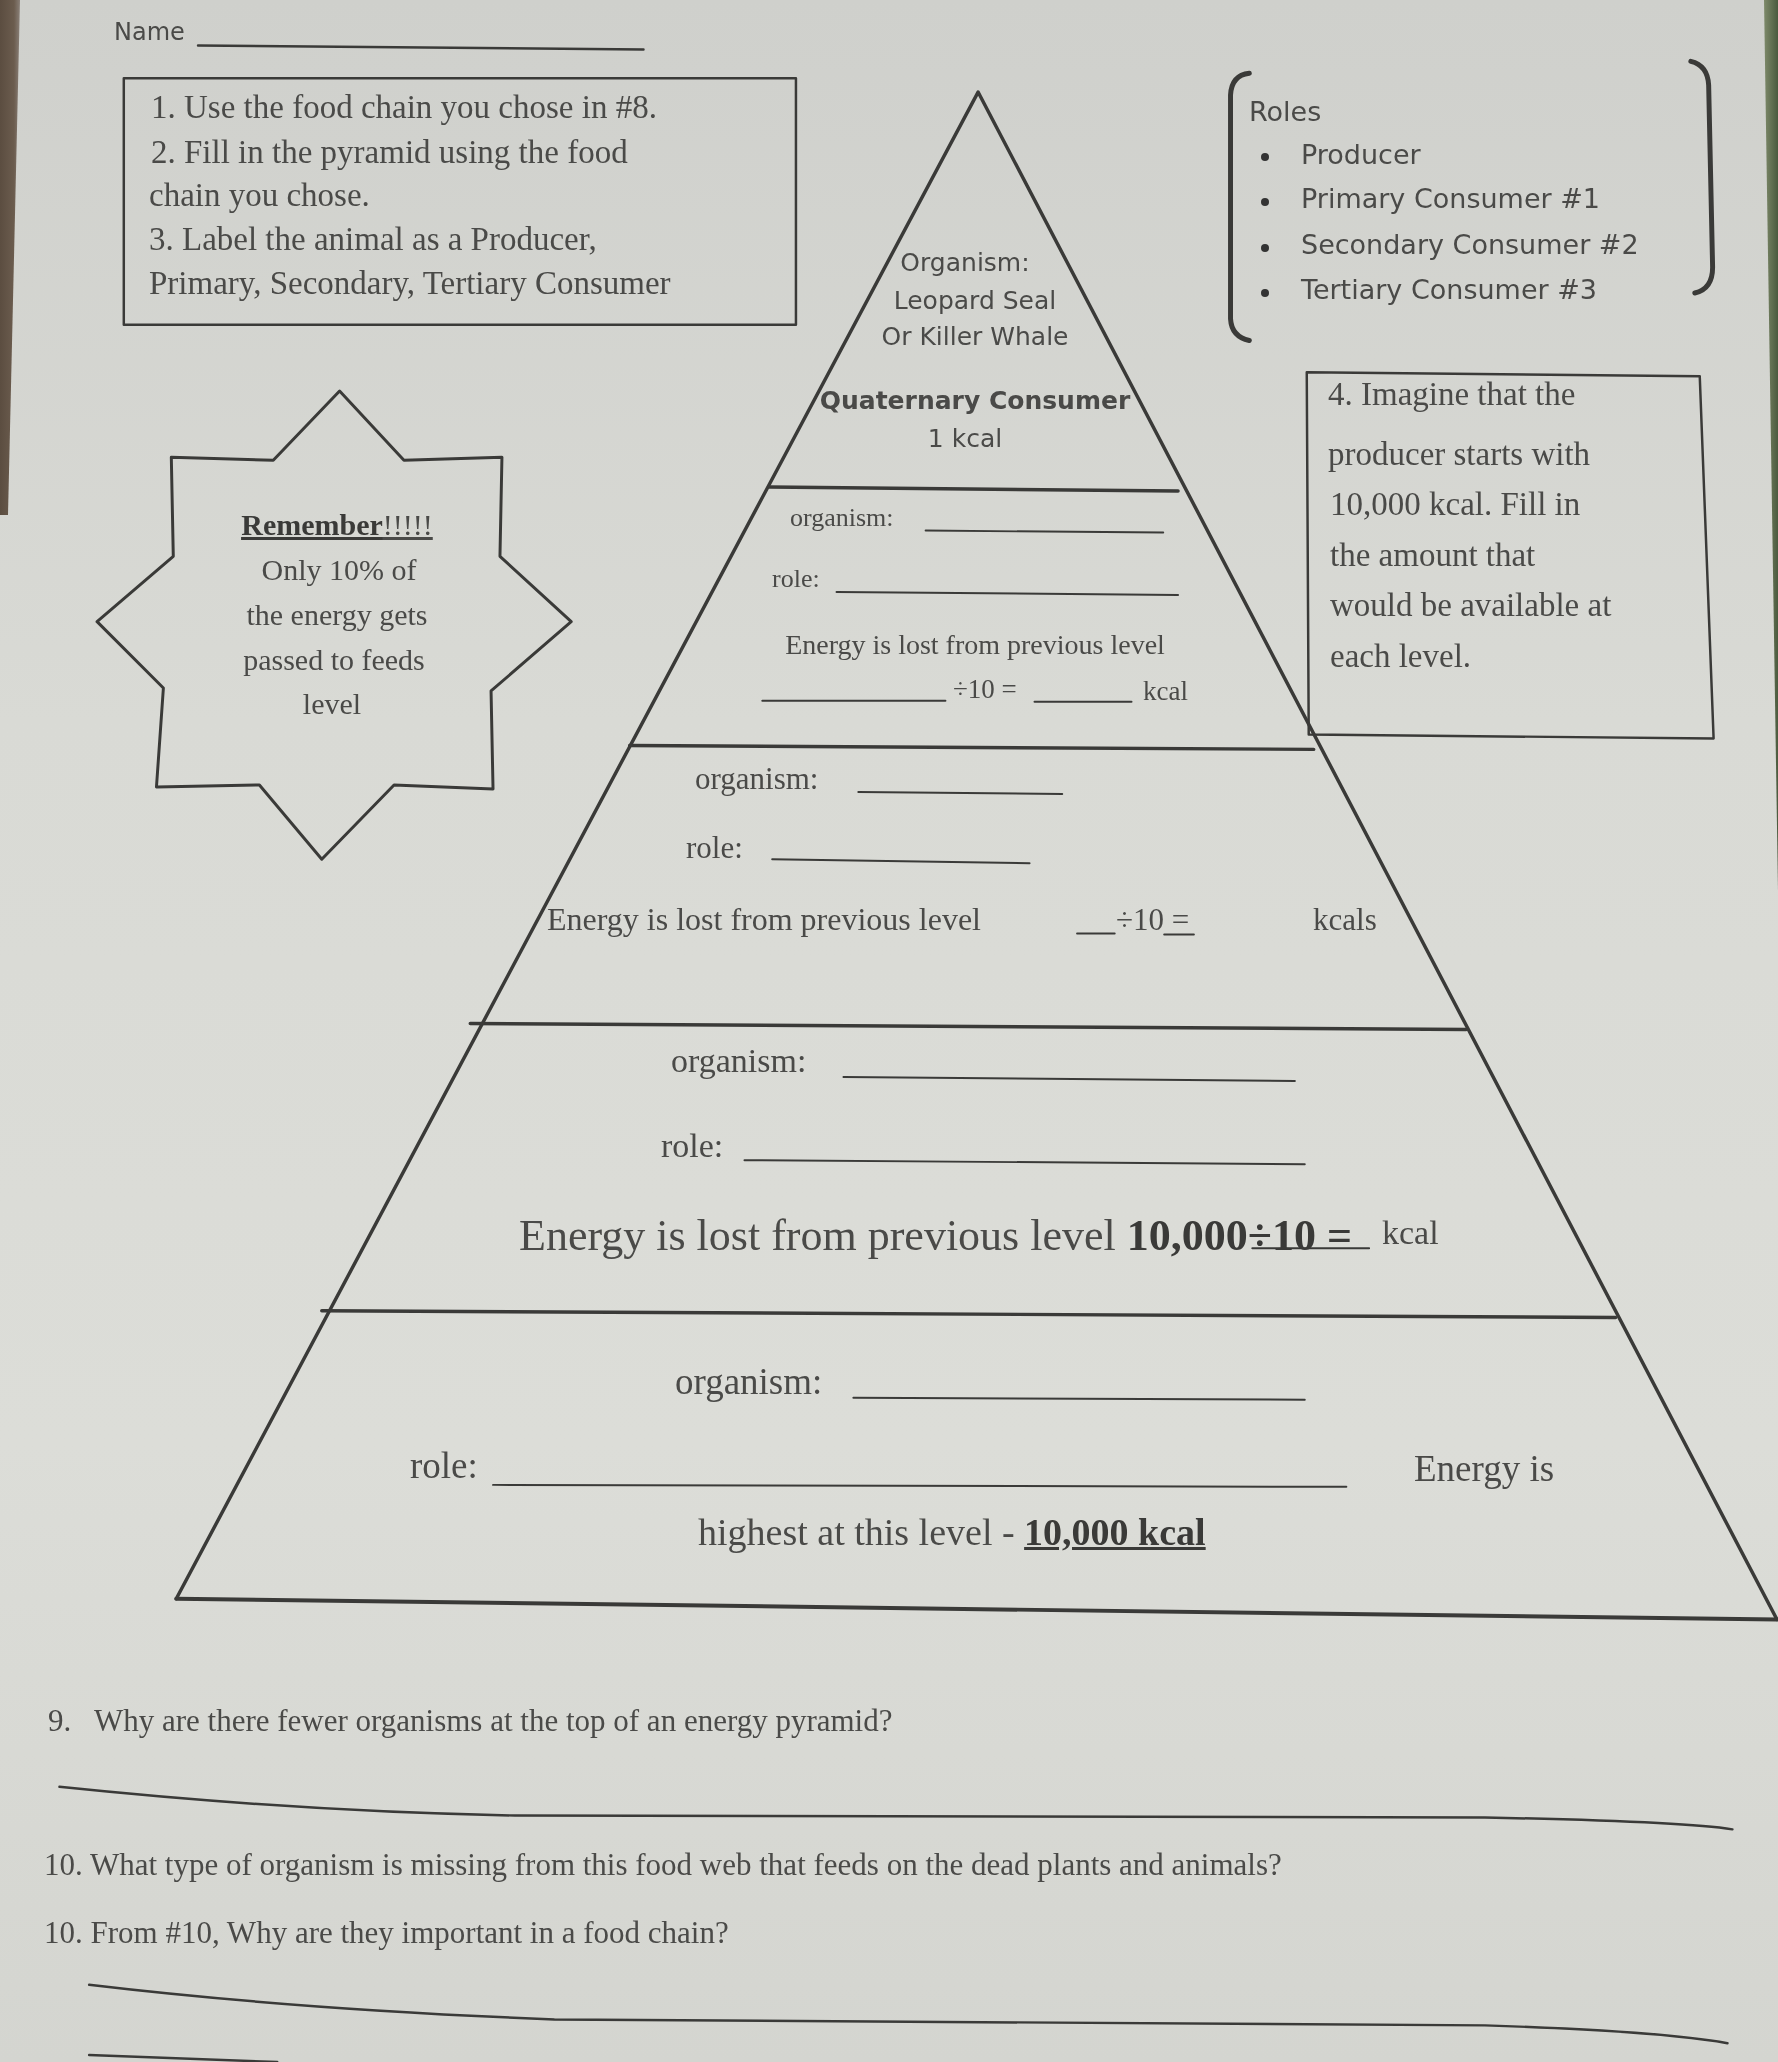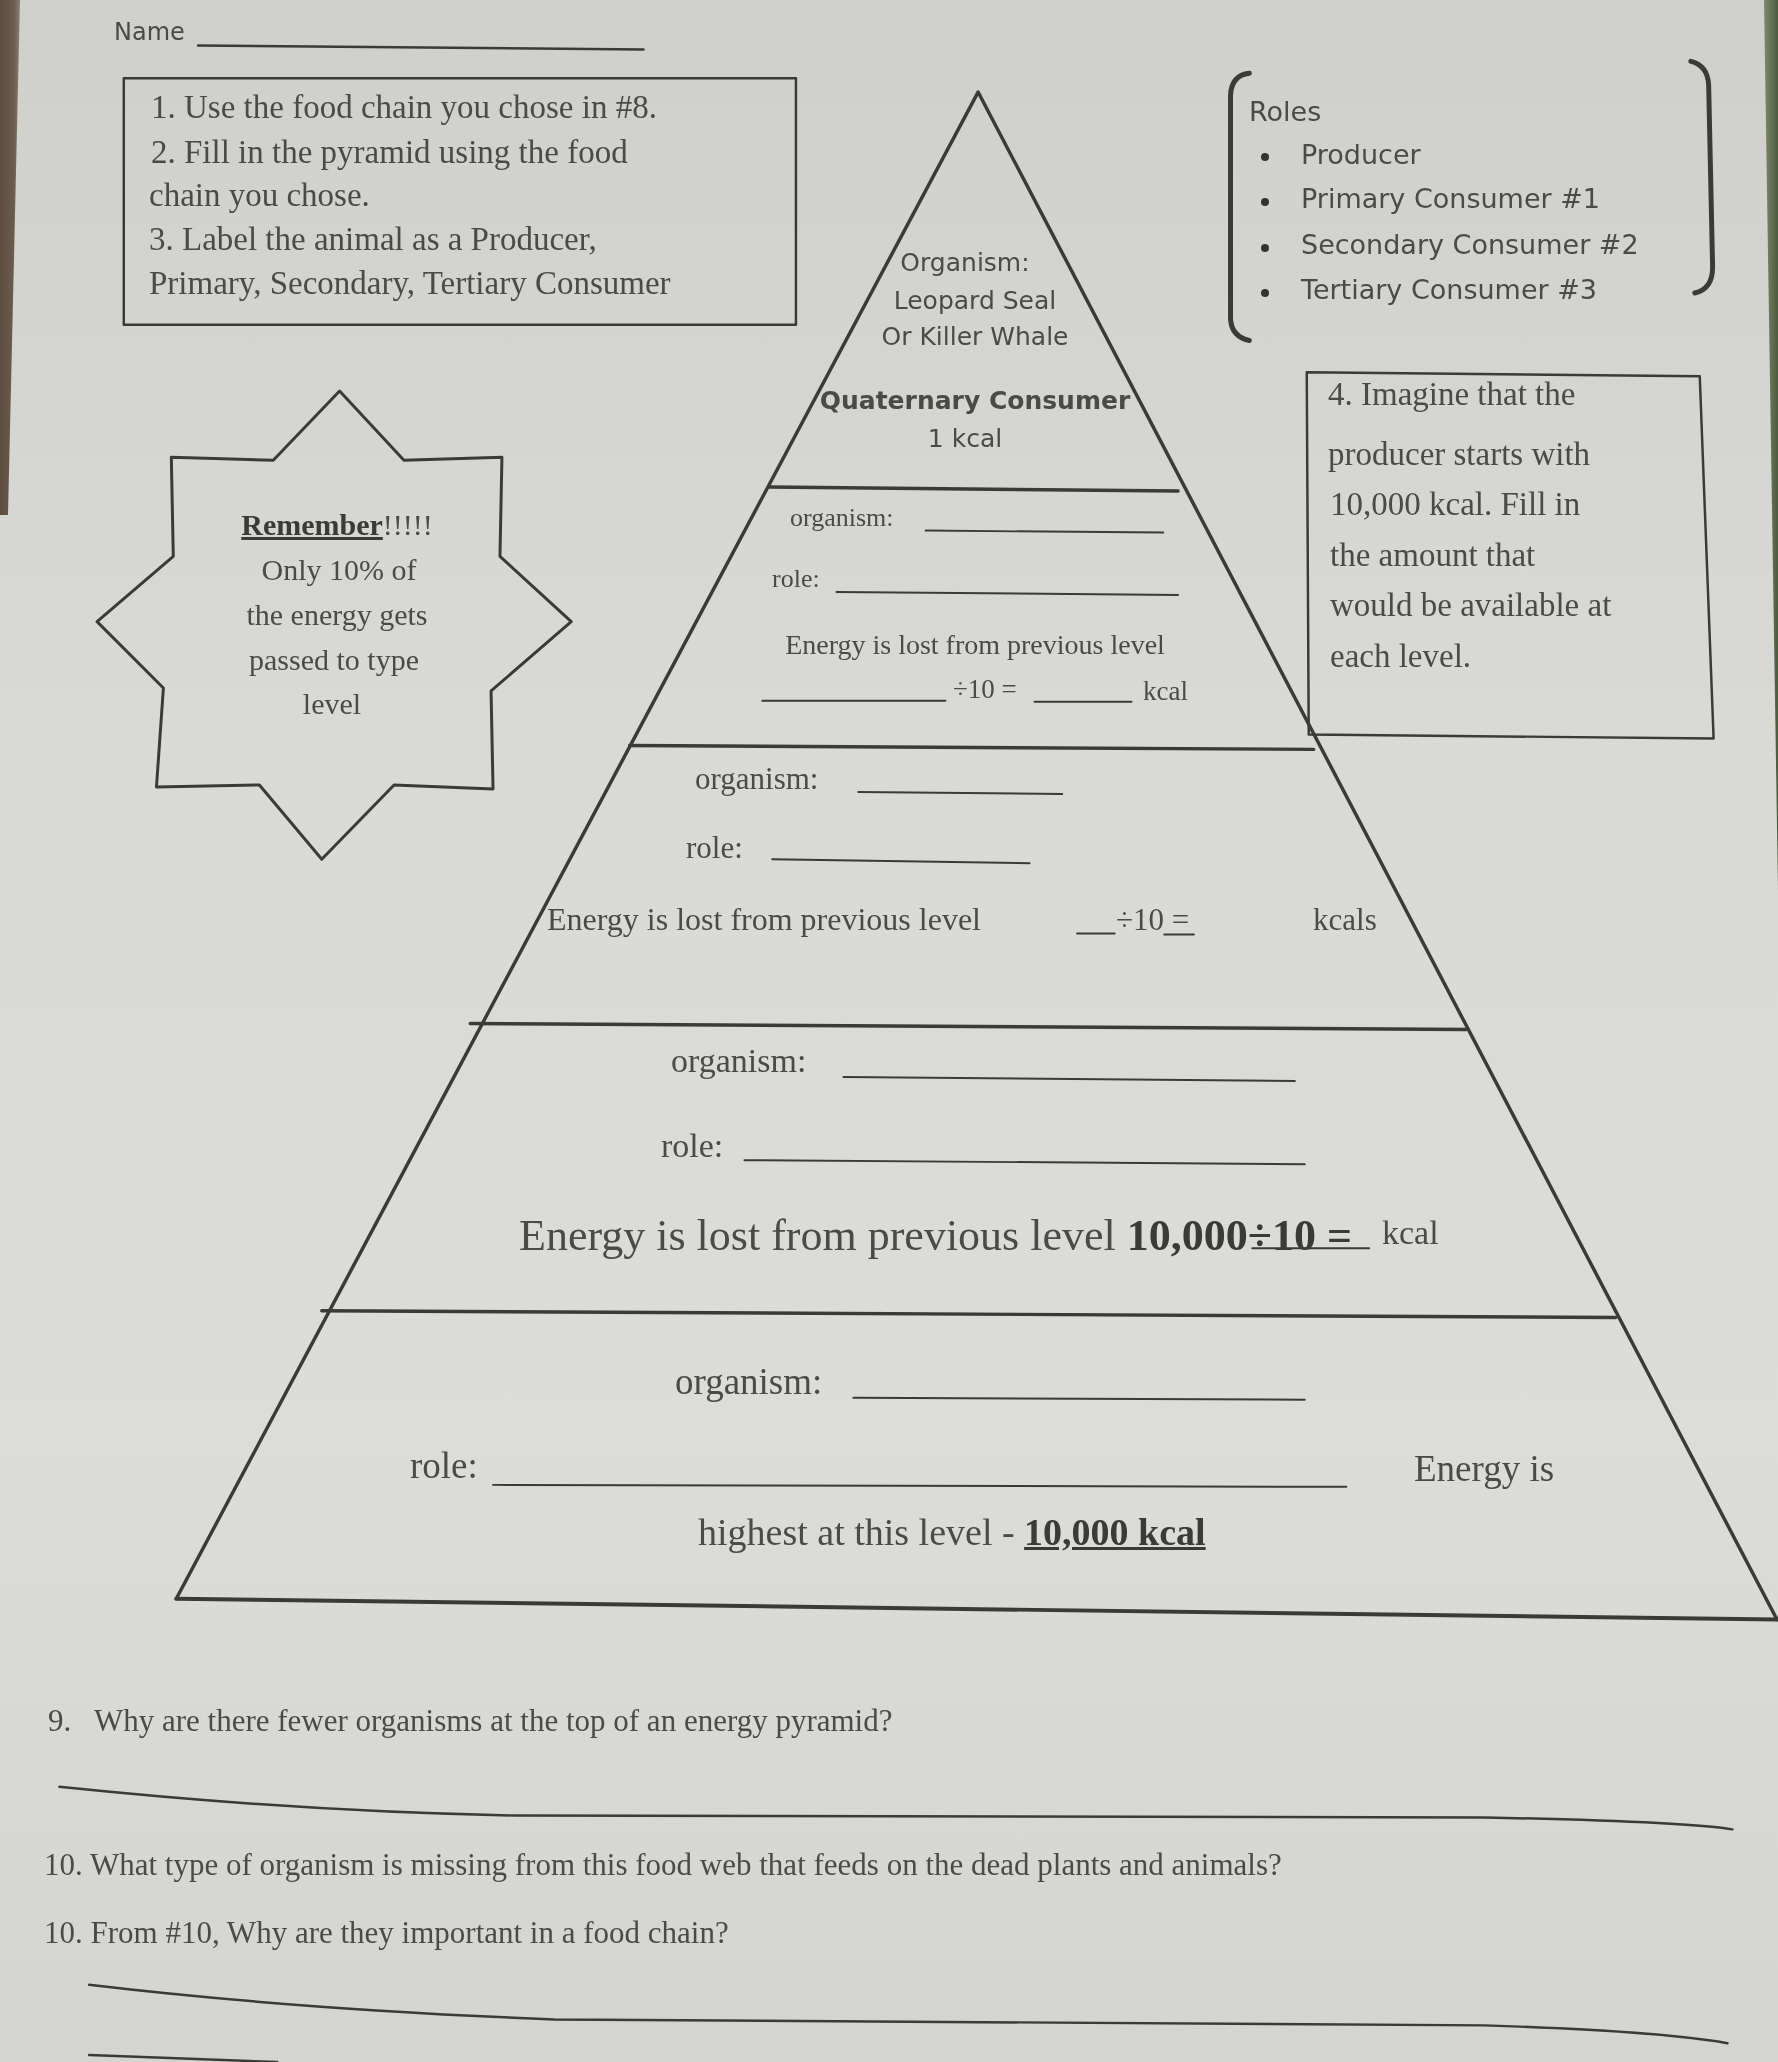--- a/index.html
+++ b/index.html
@@ -103,26 +103,26 @@
   <div class="t sans" style="left:1301px; top:141px; font-size:27px;">Producer</div>
   <div class="bullet" style="left:1261px; top:198px;"></div>
   <div class="t sans" style="left:1301px; top:185px; font-size:27px;">Primary Consumer #1</div>
   <div class="bullet" style="left:1261px; top:244px;"></div>
   <div class="t sans" style="left:1301px; top:231px; font-size:27px;">Secondary Consumer #2</div>
   <div class="bullet" style="left:1261px; top:289px;"></div>
   <div class="t sans" style="left:1301px; top:276px; font-size:27px;">Tertiary Consumer #3</div>
 </div>
 
 <div>
-  <div class="t serif center" style="left:337px; top:510px; font-size:30px;">
+  <div class="t serif center" style="left:337px; top:510px; font-size:30px;text-decoration:underline;">
     <span class="bold u">Remember</span><span>!!!!!</span>
   </div>
   <div class="t serif center" style="left:339px; top:555px; font-size:30px;">Only 10% of</div>
   <div class="t serif center" style="left:337px; top:600px; font-size:30px;">the energy gets</div>
-  <div class="t serif center" style="left:334px; top:645px; font-size:30px;">passed to type</div>
+  <div class="t serif center" style="left:334px; top:645px; font-size:30px;">passed to feeds</div>
   <div class="t serif center" style="left:332px; top:689px; font-size:30px;">level</div>
 </div>
 
 <div>
   <div class="t serif" style="left:1328px; top:378px; font-size:33px;">4. Imagine that the</div>
   <div class="t serif" style="left:1328px; top:438px; font-size:33px;">producer starts with</div>
   <div class="t serif" style="left:1330px; top:488px; font-size:33px;">10,000 kcal.  Fill in</div>
   <div class="t serif" style="left:1330px; top:539px; font-size:33px;">the amount that</div>
   <div class="t serif" style="left:1330px; top:589px; font-size:33px;">would be available at</div>
   <div class="t serif" style="left:1330px; top:640px; font-size:33px;">each level.</div>

